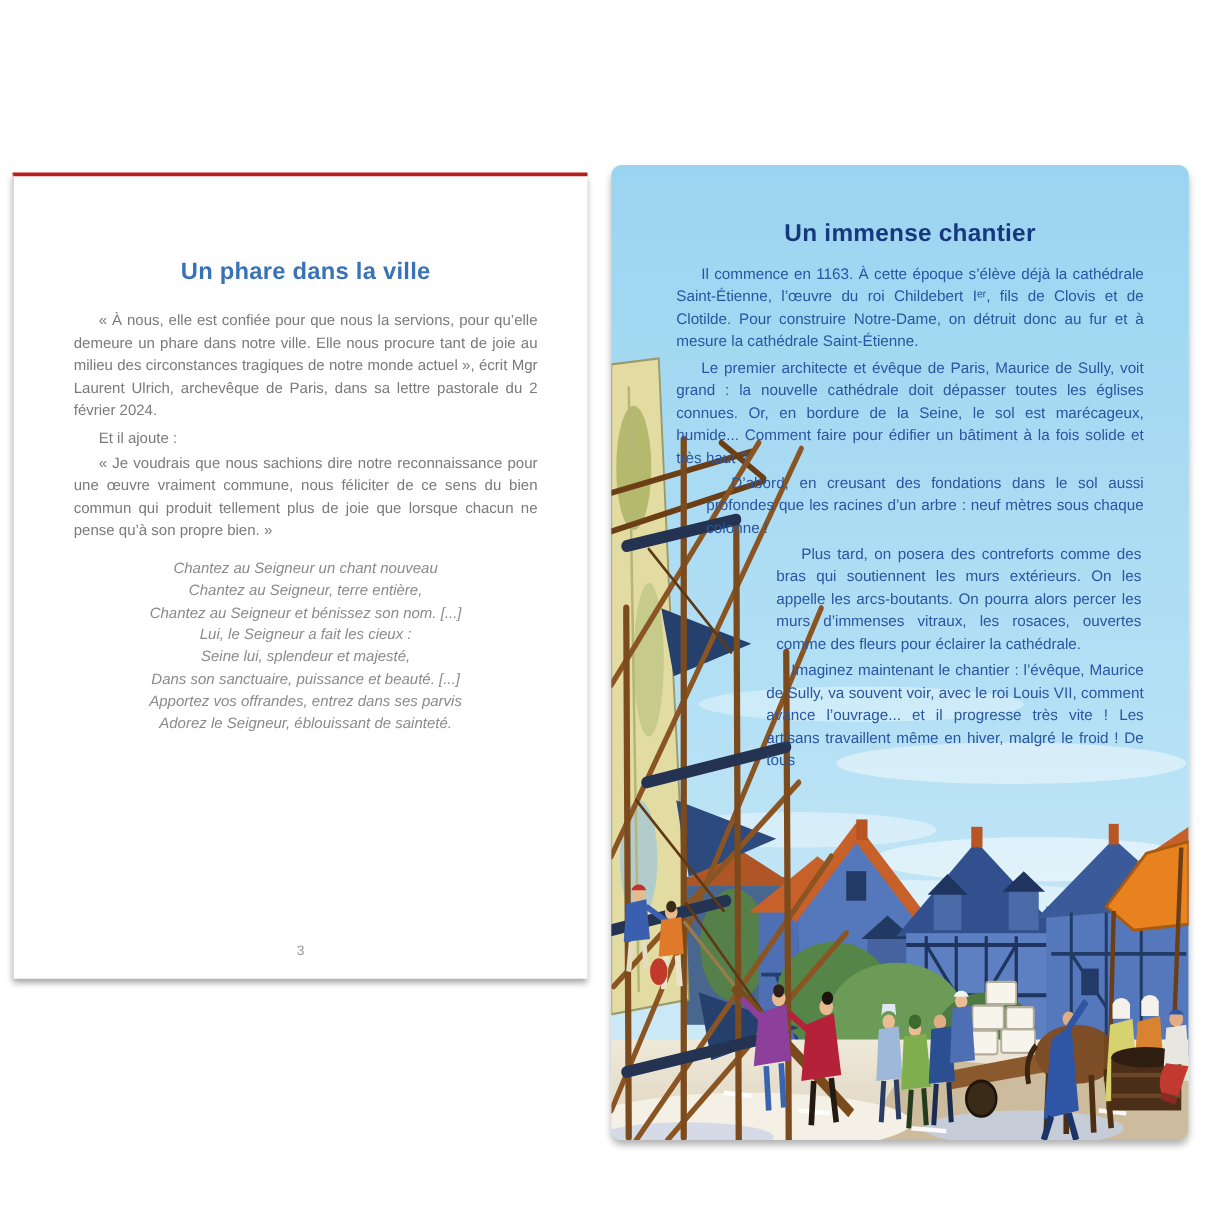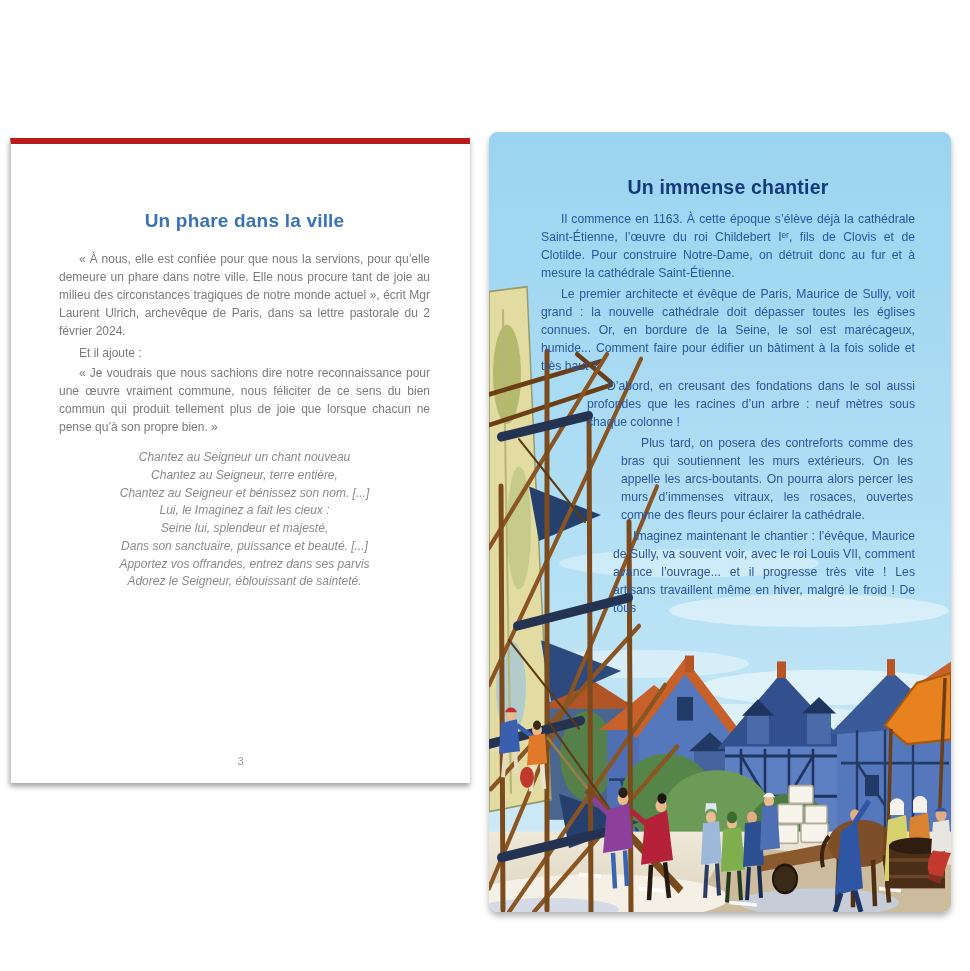--- a/index.html
+++ b/index.html
@@ -7,21 +7,21 @@
     width:970px;height:971px;position:relative;background:#ffffff;
     font-family:"Liberation Sans","DejaVu Sans",sans-serif;
     overflow:hidden;
   }
   .spread{position:absolute;inset:0;}
 
   
   .page-left{
     position:absolute;left:10px;top:138px;width:460px;height:645px;
     background:#ffffff;
-    border-left:1px solid #c9c9c9;border-top:6px solid #b91c1c;
+    border-left:1px solid #c9c9c9;border-top:3px solid #b91c1c;
     box-shadow:0 4px 5px rgba(0,0,0,.30), -2px 2px 4px rgba(0,0,0,.08);
     box-sizing:border-box;
   }
   .page-left .inner{padding:66px 40px 0 48px;}
   .lp-title{
     margin:0 0 14px 0;text-align:center;
     color:#3a72b8;font-size:19px;font-weight:bold;letter-spacing:.2px;
   }
   .lp-body p{
     margin:0 0 4px 0;color:#7a7a7a;font-size:12px;line-height:1.5;
@@ -48,42 +48,42 @@
   .page-right svg.illu{position:absolute;inset:0;width:100%;height:100%;}
   .rp-text{position:absolute;inset:0;z-index:2;padding:44px 36px 0 52px;box-sizing:border-box;}
   .rp-title{
     margin:0 0 12px 0;text-align:center;
     color:#16387d;font-size:19.5px;font-weight:bold;letter-spacing:.2px;
   }
   .rp-text p{
     margin:0 0 3px 0;color:#2a55a0;font-size:12.2px;line-height:1.47;
     text-align:justify;text-indent:20px;font-weight:500;
   }
-  .rp-text p.ind1{margin-left:46px;}
+  .rp-text p.ind1{margin-left:24px;}
   .rp-text p.ind2{margin-left:80px;margin-right:2px;}
   .rp-text p.ind3{margin-left:72px;margin-right:0;}
 </style>
 </head>
 <body>
 
 <div class="spread">
 
   <div class="page-left">
     <div class="inner">
       <h2 class="lp-title">Un phare dans la ville</h2>
       <div class="lp-body">
         <p class="gap">« À nous, elle est confiée pour que nous la servions, pour qu’elle demeure un phare dans notre ville. Elle nous procure tant de joie au milieu des circonstances tragiques de notre monde actuel », écrit Mgr Laurent Ulrich, archevêque de Paris, dans sa lettre pastorale du 2 février 2024.</p>
         <p class="lp-ajoute" style="margin:4px 0 2px 0;">Et il ajoute :</p>
         <p>« Je voudrais que nous sachions dire notre reconnaissance pour une œuvre vraiment commune, nous féliciter de ce sens du bien commun qui produit tellement plus de joie que lorsque chacun ne pense qu’à son propre bien. »</p>
       </div>
       <div class="lp-poem">
         <div>Chantez au Seigneur un chant nouveau</div>
         <div>Chantez au Seigneur, terre entière,</div>
         <div>Chantez au Seigneur et bénissez son nom. [...]</div>
-        <div>Lui, le Imaginez a fait les cieux :</div>
+        <div>Lui, le Seigneur a fait les cieux :</div>
         <div>Seine lui, splendeur et majesté,</div>
         <div>Dans son sanctuaire, puissance et beauté. [...]</div>
         <div>Apportez vos offrandes, entrez dans ses parvis</div>
         <div>Adorez le Seigneur, éblouissant de sainteté.</div>
       </div>
     </div>
     <div class="lp-pagenum">3</div>
   </div>
 
   <div class="page-right">

